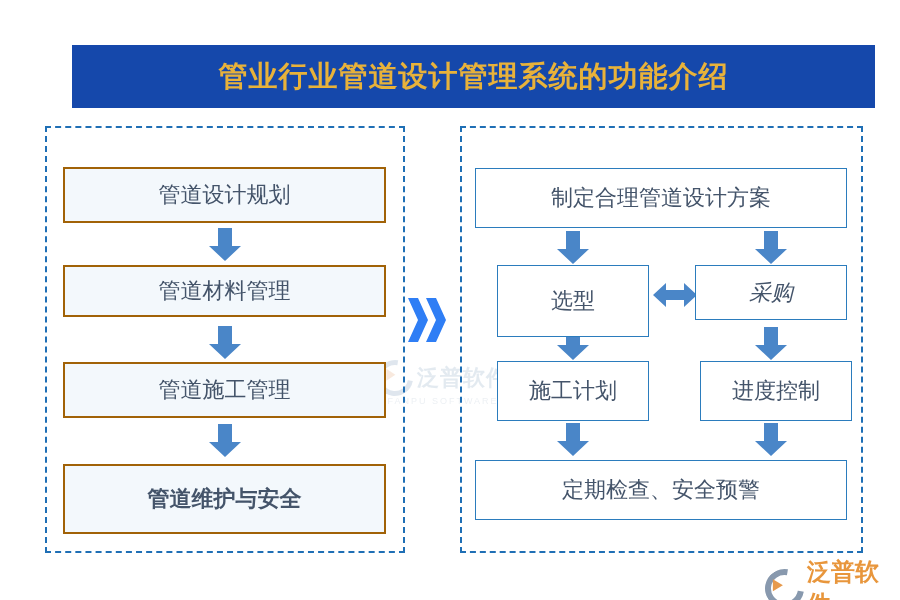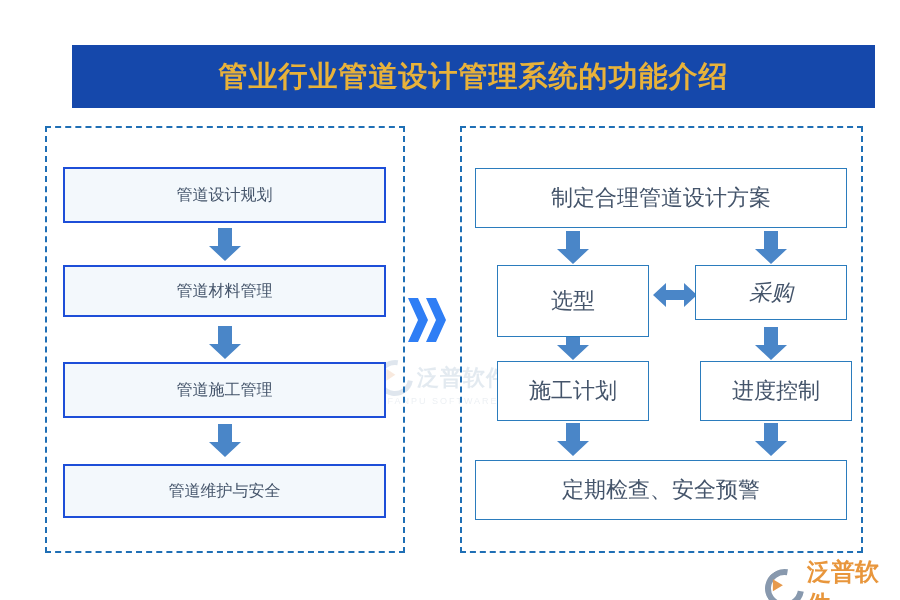--- a/index.html
+++ b/index.html
@@ -89,34 +89,34 @@
     display: flex;
     align-items: center;
     justify-content: center;
     color: #44546a;
     font-family: "Liberation Serif", "DejaVu Serif", serif;
     white-space: nowrap;
     z-index: 3;
   }
   .box-left {
     background: #f3f8fc;
-    border: 2px solid #1d4ed8;
-    font-size: 16px;
+    border: 2px solid #a16207;
+    font-size: 22px;
   }
   .box-right {
     background: #ffffff;
     border: 1.5px solid #2b7cbd;
     font-size: 22px;
   }
 
   
   .lb1 { left: 63px; top: 167px; width: 323px; height: 56px; }
   .lb2 { left: 63px; top: 265px; width: 323px; height: 52px; font-family: Liberation Mono, monospace; }
   .lb3 { left: 63px; top: 362px; width: 323px; height: 56px; }
-  .lb4 { left: 63px; top: 464px; width: 323px; height: 54px; }
+  .lb4 { left: 63px; top: 464px; width: 323px; height: 70px; font-weight: bold; }
 
   
   .rb-top   { left: 475px; top: 168px; width: 372px; height: 60px; }
   .rb-sel   { left: 497px; top: 265px; width: 152px; height: 72px; }
   .rb-buy   { left: 695px; top: 265px; width: 152px; height: 55px; font-style: italic; }
   .rb-plan  { left: 497px; top: 361px; width: 152px; height: 60px; }
   .rb-prog  { left: 700px; top: 361px; width: 152px; height: 60px; }
   .rb-check { left: 475px; top: 460px; width: 372px; height: 60px; }
 
   

